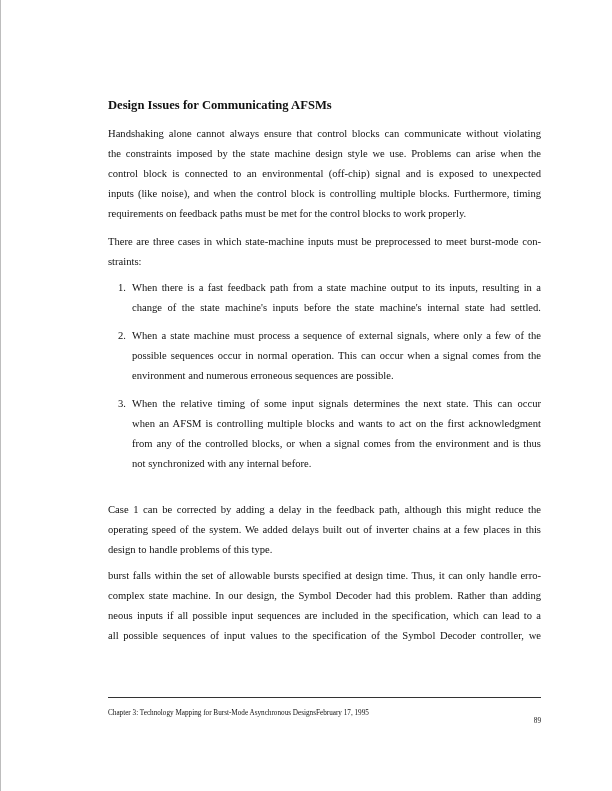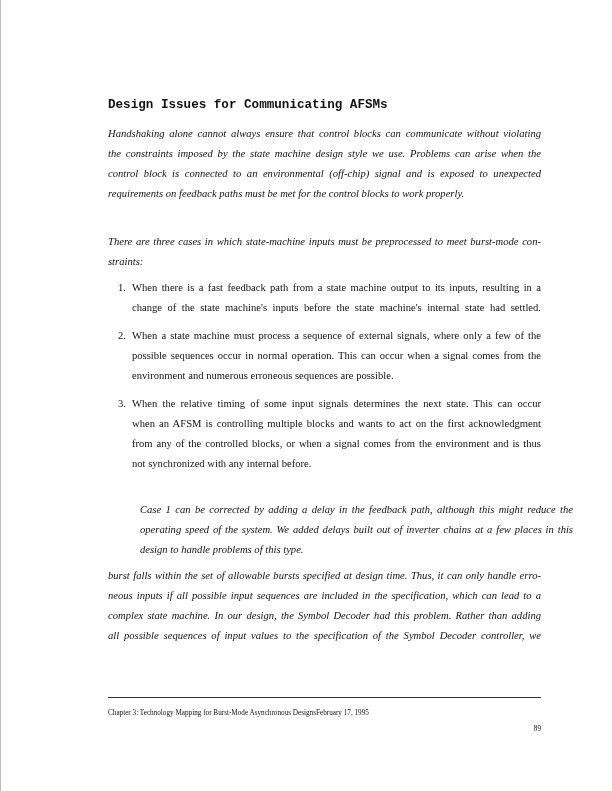--- a/index.html
+++ b/index.html
@@ -1,44 +1,45 @@
 <!DOCTYPE html>
 <html><head>
 <meta charset="utf-8">
 <style>
   html, body { margin:0; padding:0; }
   body { width:612px; height:791px; background:#ffffff; position:relative; overflow:hidden;
          font-family:"Liberation Serif", "DejaVu Serif", serif; color:#111; }
   .scan-edge { position:absolute; left:0; top:0; width:1px; height:791px; background:#bdbdbd; }
   .page { position:absolute; left:108px; top:0; width:433px; }
-  h2 { position:absolute; top:98px; left:0; margin:0; font-size:12.6px; font-weight:bold; white-space:nowrap;font-family:Liberation Mono, monospace; }
-  .para { position:absolute; left:0; width:433px; margin:0; font-size:10.6px; line-height:20px; text-align:justify;font-style:italic; }
+  h2 { position:absolute; top:98px; left:0; margin:0; font-size:12.6px; font-weight:bold; white-space:nowrap; }
+  .para { position:absolute; left:0; width:433px; margin:0; font-size:10.6px; line-height:20px; text-align:justify; }
   .line { display:block; text-align:justify; text-align-last:justify; white-space:nowrap; height:20px; }
   .line.last { text-align-last:left; }
   ol { position:absolute; left:0; width:433px; margin:0; padding:0; list-style:none; font-size:10.6px; line-height:20px; }
   ol li { position:relative; padding-left:24px; }
   ol li .num { position:absolute; left:10px; top:0; }
   ol li + li { margin-top:8px; }
   .rule { position:absolute; left:108px; top:697px; width:433px; height:1.3px; background:#333; }
   .footer { position:absolute; left:108px; top:709px; width:433px; font-size:7.2px; }
   .footer .chap { position:absolute; left:0; top:0; white-space:nowrap; }
-  .footer .pg { position:absolute; right:0; top:16px; }
+  .footer .pg { position:absolute; right:0; top:8px; }
 </style>
 </head>
 <body>
 
 <div class="scan-edge"></div>
 
 <div class="page">
   <h2>Design Issues for Communicating AFSMs</h2>
 
   <div class="para" style="top:124px;">
     <span class="line">Handshaking alone cannot always ensure that control blocks can communicate without violating</span>
     <span class="line">the constraints imposed by the state machine design style we use. Problems can arise when the</span>
     <span class="line">control block is connected to an environmental (off-chip) signal and is exposed to unexpected</span>
+    <span class="line">inputs (like noise), and when the control block is controlling multiple blocks. Furthermore, timing</span>
     <span class="line last">requirements on feedback paths must be met for the control blocks to work properly.</span>
   </div>
 
   <div class="para" style="top:232px;">
     <span class="line">There are three cases in which state-machine inputs must be preprocessed to meet burst-mode con-</span>
     <span class="line last">straints:</span>
   </div>
 
   <ol style="top:278px;">
     <li>
@@ -54,30 +55,30 @@
     </li>
     <li>
       <span class="num">3.</span>
       <span class="line">When the relative timing of some input signals determines the next state. This can occur</span>
       <span class="line">when an AFSM is controlling multiple blocks and wants to act on the first acknowledgment</span>
       <span class="line">from any of the controlled blocks, or when a signal comes from the environment and is thus</span>
       <span class="line last">not synchronized with any internal before.</span>
     </li>
   </ol>
 
-  <div class="para" style="top:500px;margin-left:32px;">
+  <div class="para" style="top:500px;">
     <span class="line">Case 1 can be corrected by adding a delay in the feedback path, although this might reduce the</span>
     <span class="line">operating speed of the system. We added delays built out of inverter chains at a few places in this</span>
     <span class="line last">design to handle problems of this type.</span>
   </div>
 
   <div class="para" style="top:566px;">
     <span class="line">burst falls within the set of allowable bursts specified at design time. Thus, it can only handle erro-</span>
+    <span class="line">complex state machine. In our design, the Symbol Decoder had this problem. Rather than adding</span>
     <span class="line">neous inputs if all possible input sequences are included in the specification, which can lead to a</span>
-    <span class="line">complex state machine. In our design, the Symbol Decoder had this problem. Rather than adding</span>
     <span class="line">all possible sequences of input values to the specification of the Symbol Decoder controller, we</span>
   </div>
 </div>
 
 <div class="rule"></div>
 <div class="footer">
   <span class="chap">Chapter 3: Technology Mapping for Burst-Mode Asynchronous DesignsFebruary 17, 1995</span>
   <span class="pg">89</span>
 </div>
 

